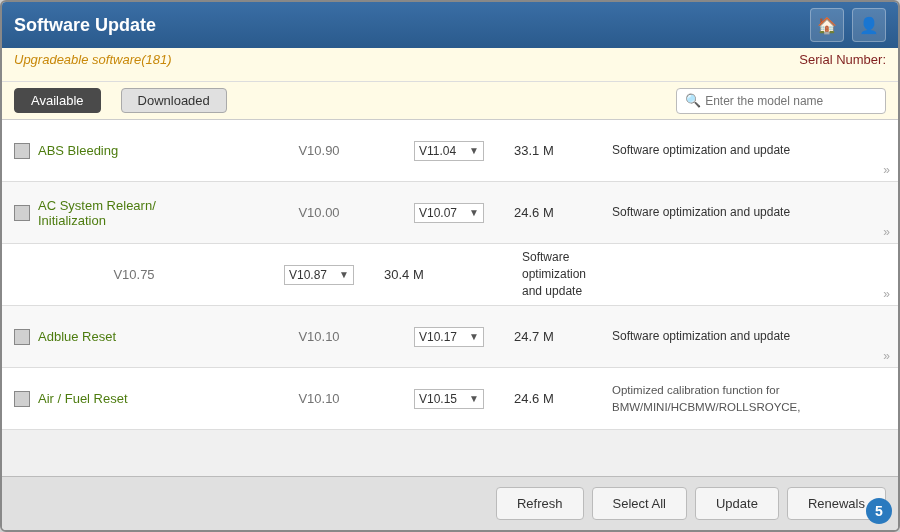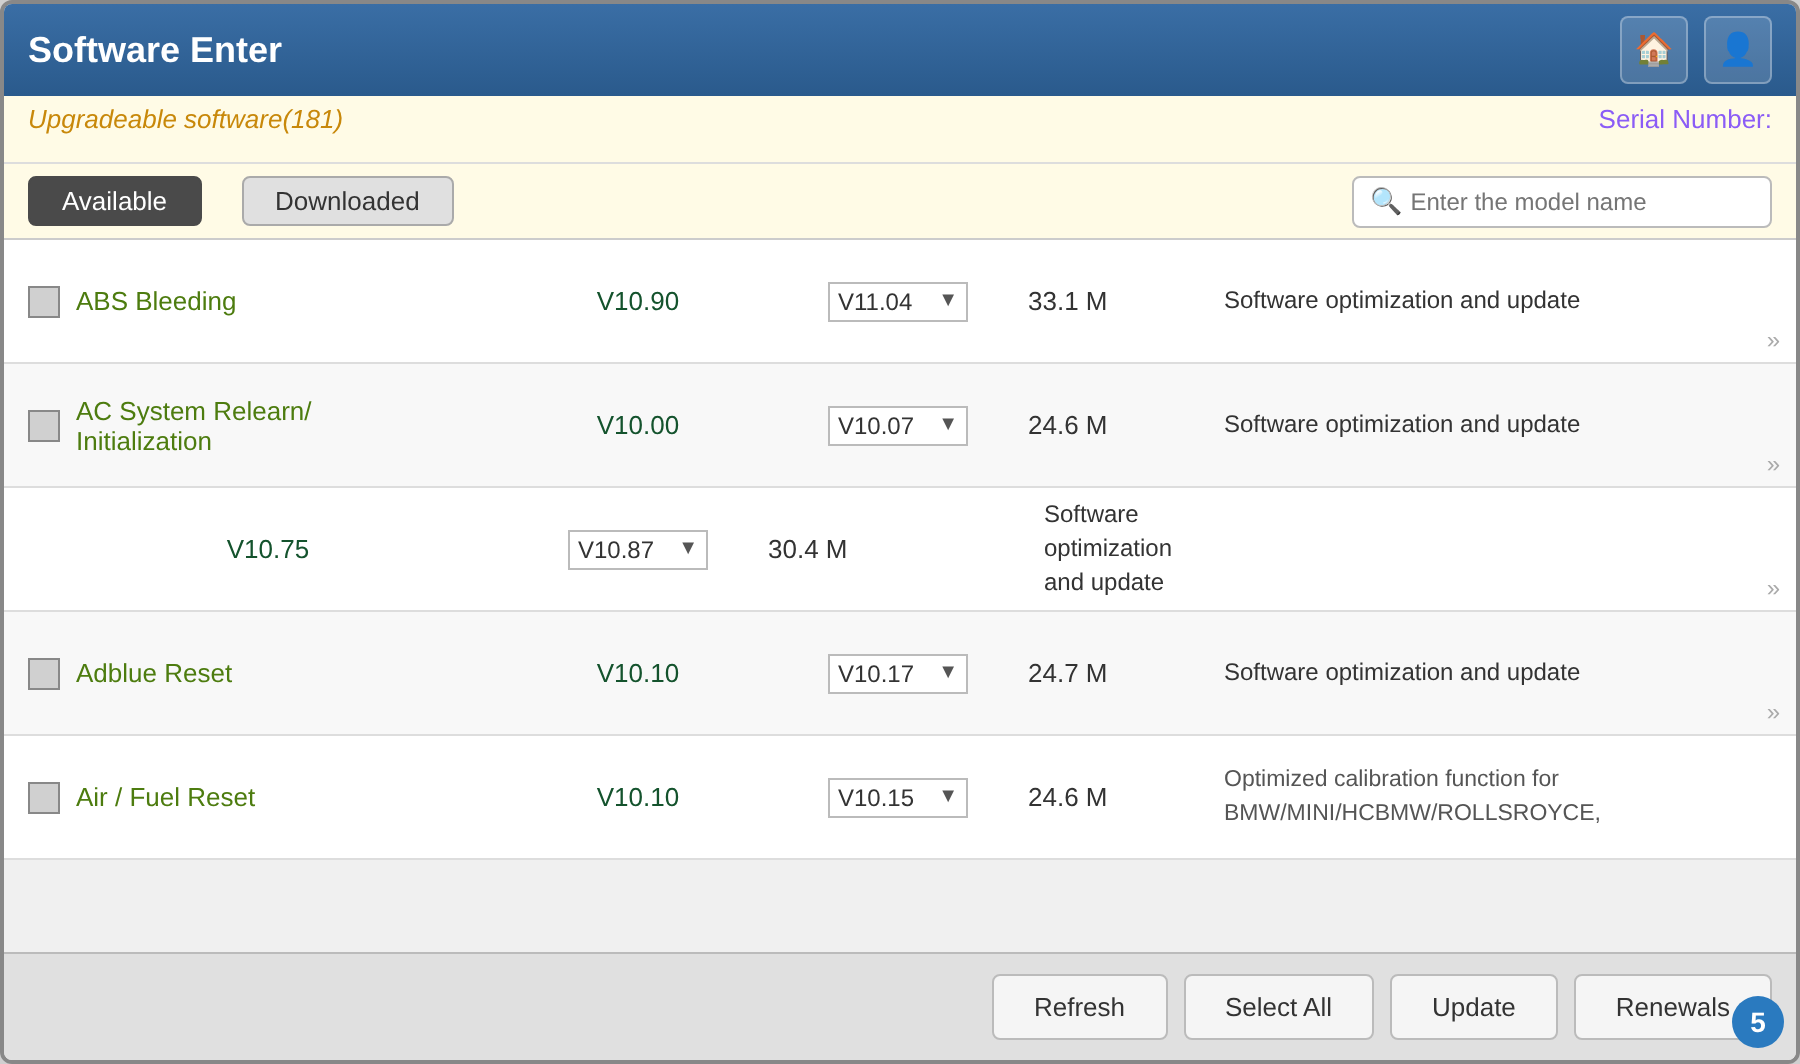--- a/index.html
+++ b/index.html
@@ -67,21 +67,21 @@
       height: 34px;
       flex-shrink: 0;
       border-bottom: 1px solid #ddd;
     }
     .upgradeable-text {
       color: #c8880a;
       font-style: italic;
       font-size: 13px;
     }
     .serial-number {
-      color: #8b5cf6;
+      color: #7f1d1d;
       font-size: 13px;
     }
 
     
     .tabs-row {
       background: #fffbe6;
       display: flex;
       align-items: center;
       justify-content: space-between;
       padding: 4px 12px;
@@ -182,21 +182,21 @@
     .vehicle-checkbox {
       width: 16px;
       height: 16px;
       border: 1px solid #888;
       background: #d0d0d0;
       flex-shrink: 0;
       display: inline-block;
     }
     .cell-version {
       text-align: center;
-      color: #14532d;
+      color: #737373;
       font-size: 13px;
     }
     .cell-update-version {
       display: flex;
       align-items: center;
       justify-content: center;
       gap: 2px;
     }
     .version-select {
       border: 1px solid #bbb;
@@ -280,21 +280,21 @@
       padding-left: 8px;
       line-height: 1.4;
     }
   </style>
 </head>
 <body>
 
 <div class="app-container">
 
   <div class="header">
-    <span class="header-title">Software Enter</span>
+    <span class="header-title">Software Update</span>
     <div class="header-icons">
       <div class="header-icon-btn">
         <span>🏠</span>
       </div>
       <div class="header-icon-btn">
         <span>👤</span>
       </div>
     </div>
   </div>
 

